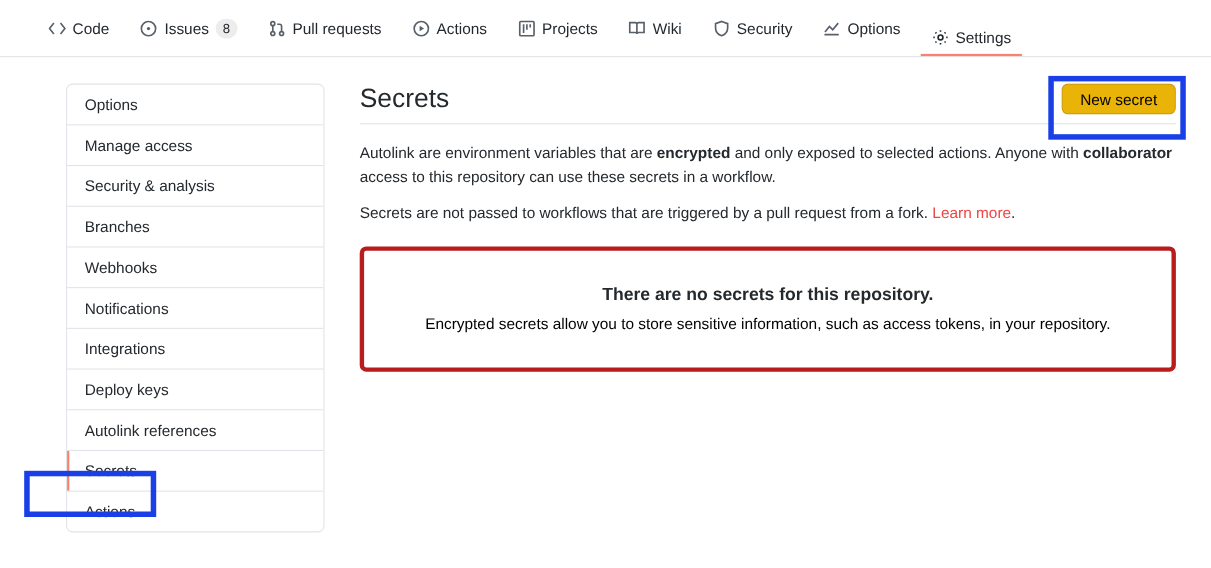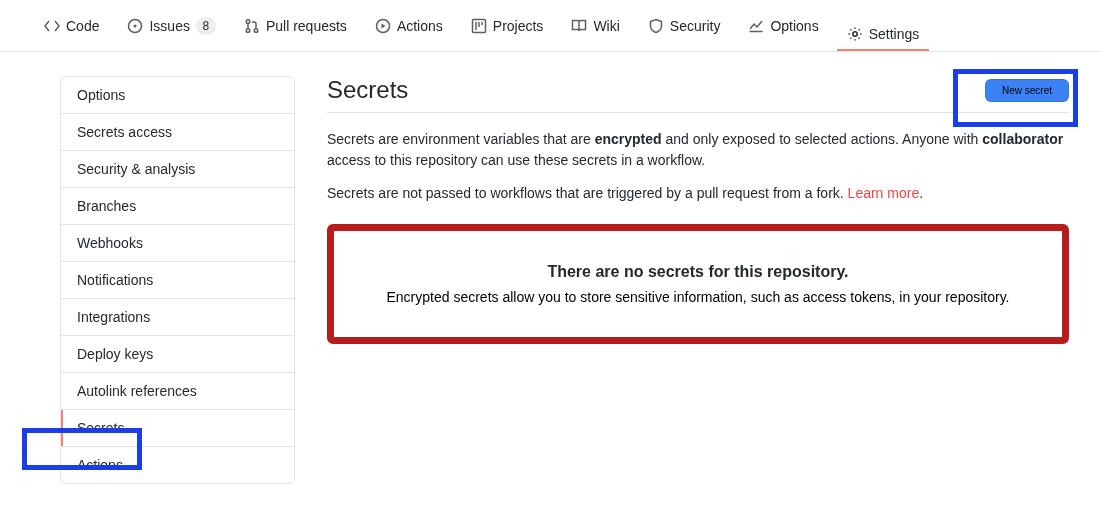--- a/index.html
+++ b/index.html
@@ -95,32 +95,32 @@
     border-bottom: 1px solid #e1e4e8;
     margin-bottom: 16px;
   }
   .page-title {
     font-size: 24px;
     font-weight: 400;
     margin: 0;
   }
   .btn {
     padding: 5px 16px;
-    font-size: 10px;
+    font-size: 14px;
     font-weight: 500;
     border: 1px solid rgba(27,31,35,0.15);
     border-radius: 6px;
-    background: #3b82f6;
+    background: #eab308;
     cursor: pointer;
   }
   .desc { margin: 0 0 12px 0; color: #24292e; line-height: 1.5; }
   .desc a { color: #ef4444; text-decoration: none; }
 
   .blankslate {
-    border: 7px solid #b91c1c;
+    border: 4px solid #b91c1c;
     border-radius: 6px;
     padding: 32px 24px;
     text-align: center;
     margin-top: 20px;
   }
   .blankslate h3 {
     margin: 0 0 8px 0;
     font-size: 16px;
     font-weight: 600;
   }
@@ -213,40 +213,40 @@
           <circle cx="8" cy="8" r="2.2"></circle>
           <path d="M8 1.5v1.3M8 13.2v1.3M14.5 8h-1.3M2.8 8H1.5M12.6 3.4l-.9.9M4.3 11.7l-.9.9M12.6 12.6l-.9-.9M4.3 4.3l-.9-.9"></path>
         </svg></span>
     <span>Settings</span>
   </a>
 </nav>
 
 <div class="layout">
   <nav class="sidebar">
     <div class="sidebar-item"><span>Options</span></div>
-    <div class="sidebar-item"><span>Secrets access</span></div>
+    <div class="sidebar-item"><span>Manage access</span></div>
     <div class="sidebar-item"><span>Security &amp; analysis</span></div>
     <div class="sidebar-item"><span>Branches</span></div>
     <div class="sidebar-item"><span>Webhooks</span></div>
     <div class="sidebar-item"><span>Notifications</span></div>
     <div class="sidebar-item"><span>Integrations</span></div>
     <div class="sidebar-item"><span>Deploy keys</span></div>
     <div class="sidebar-item"><span>Autolink references</span></div>
     <div class="sidebar-item selected"><span>Secrets</span></div>
     <div class="sidebar-item"><span>Actions</span></div>
   </nav>
 
   <main class="main">
     <div class="page-header">
       <h2 class="page-title">Secrets</h2>
       <button class="btn">New secret</button>
     </div>
 
     <p class="desc">
-      <span>Secrets are environment variables that are </span><strong>encrypted</strong><span> and only exposed to selected actions. Anyone with </span><strong>collaborator</strong><span> access to this repository can use these secrets in a workflow.</span>
+      <span>Autolink are environment variables that are </span><strong>encrypted</strong><span> and only exposed to selected actions. Anyone with </span><strong>collaborator</strong><span> access to this repository can use these secrets in a workflow.</span>
     </p>
     <p class="desc">
       <span>Secrets are not passed to workflows that are triggered by a pull request from a fork. </span><a href="#">Learn more</a><span>.</span>
     </p>
 
     <div class="blankslate">
       <h3>There are no secrets for this repository.</h3>
       <p>Encrypted secrets allow you to store sensitive information, such as access tokens, in your repository.</p>
     </div>
   </main>

